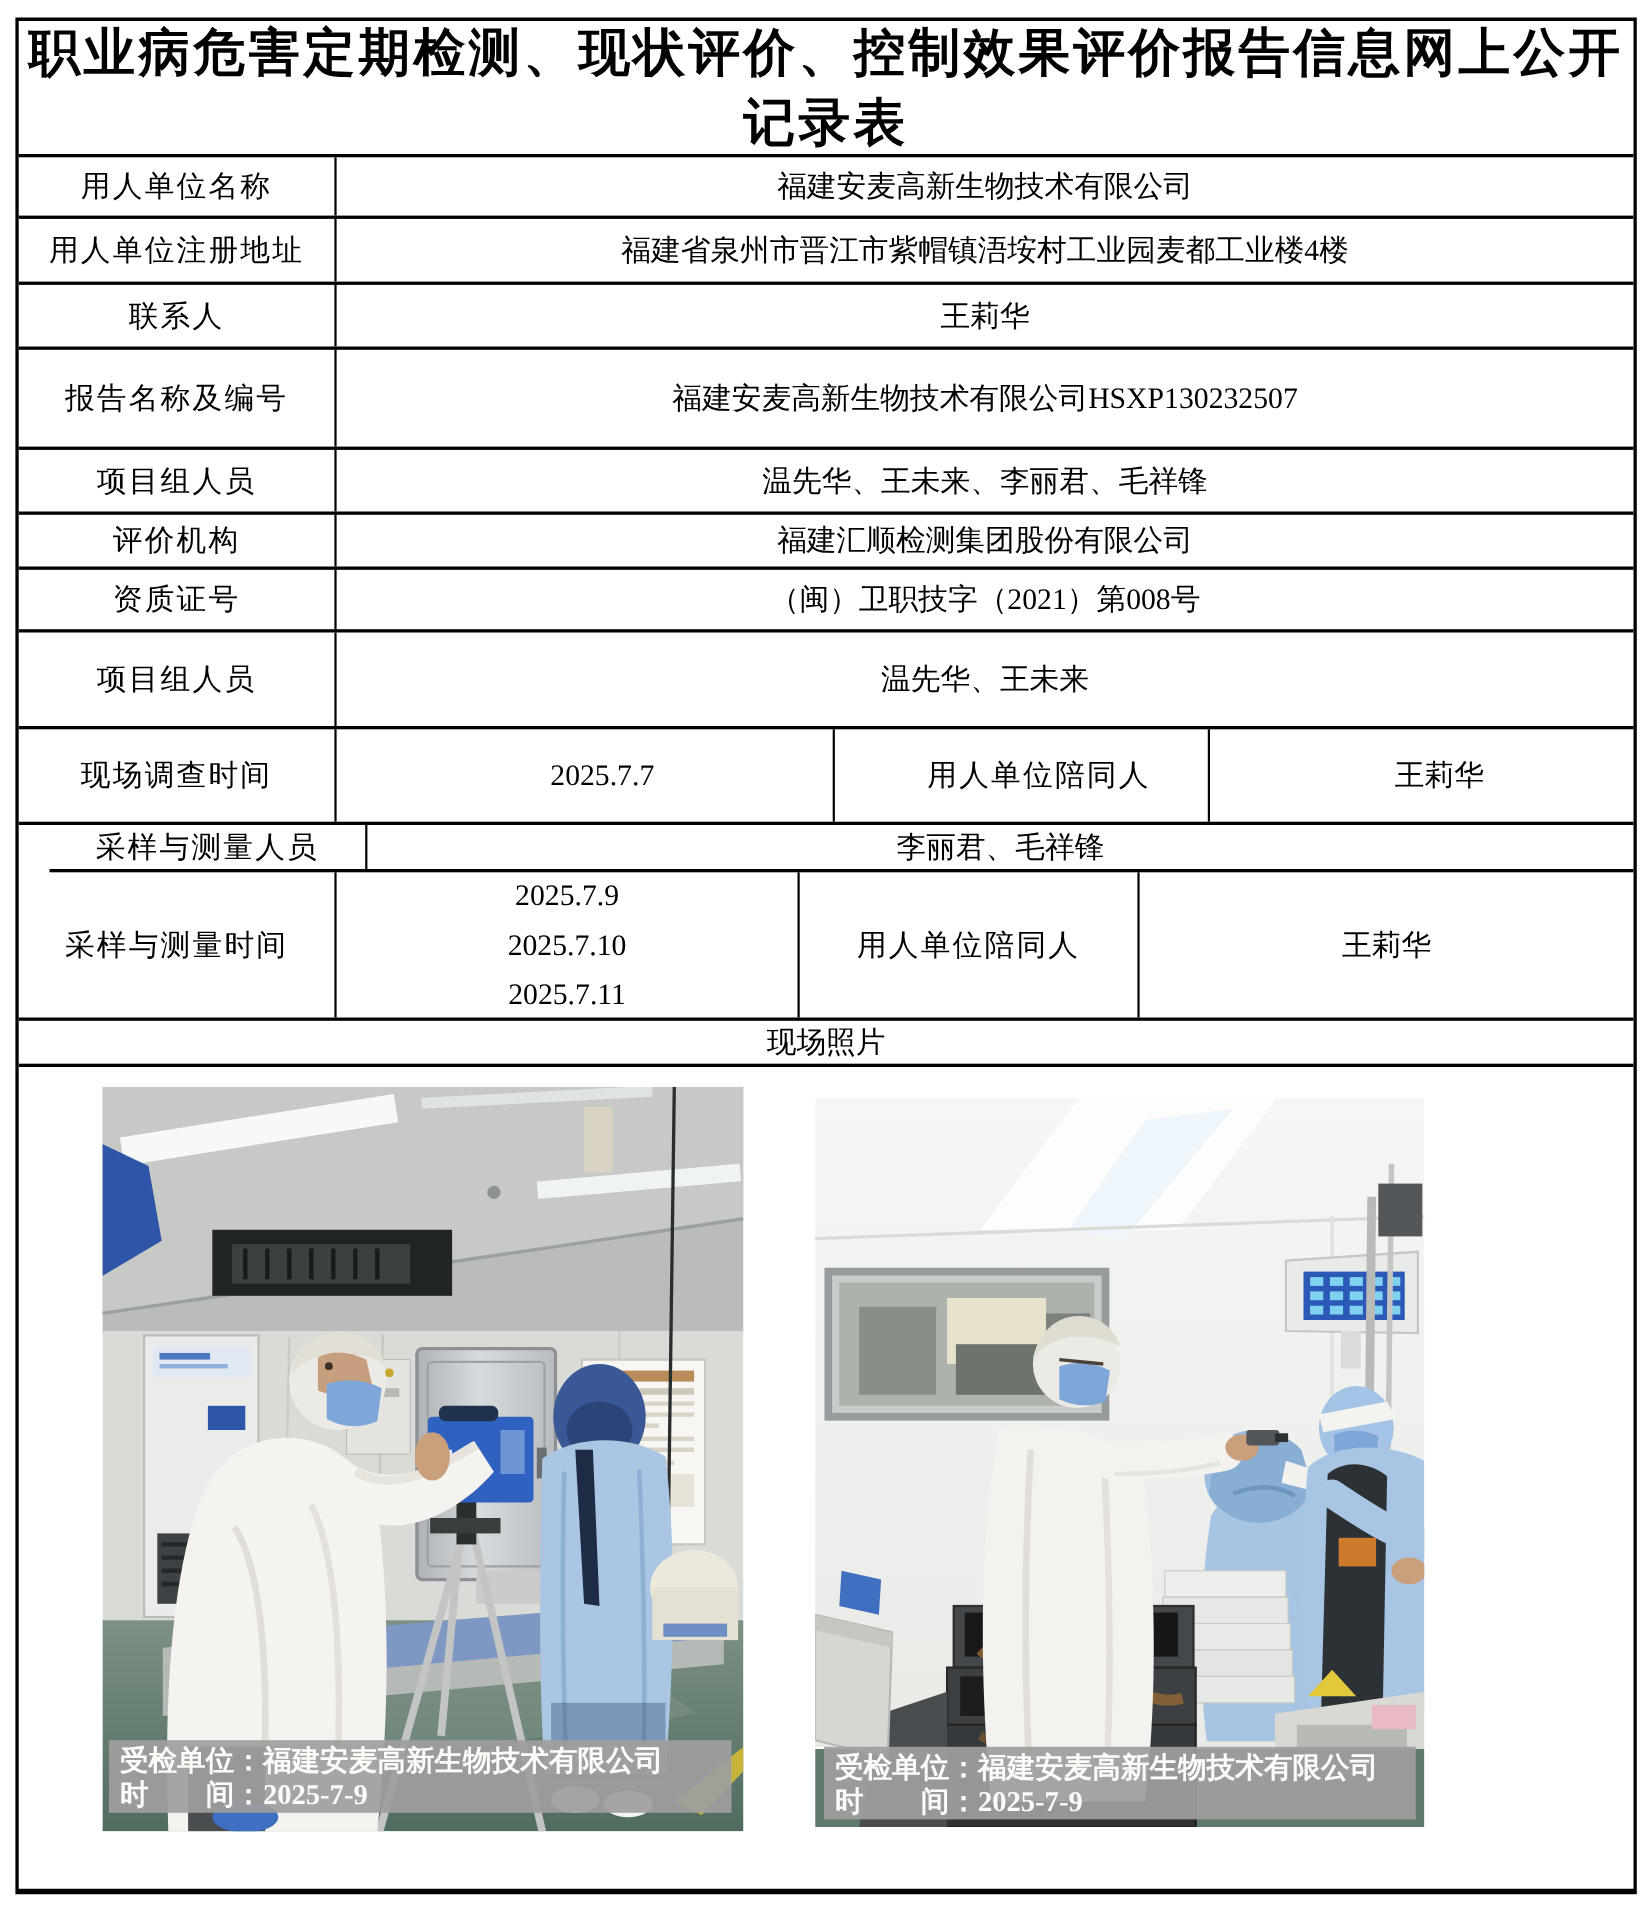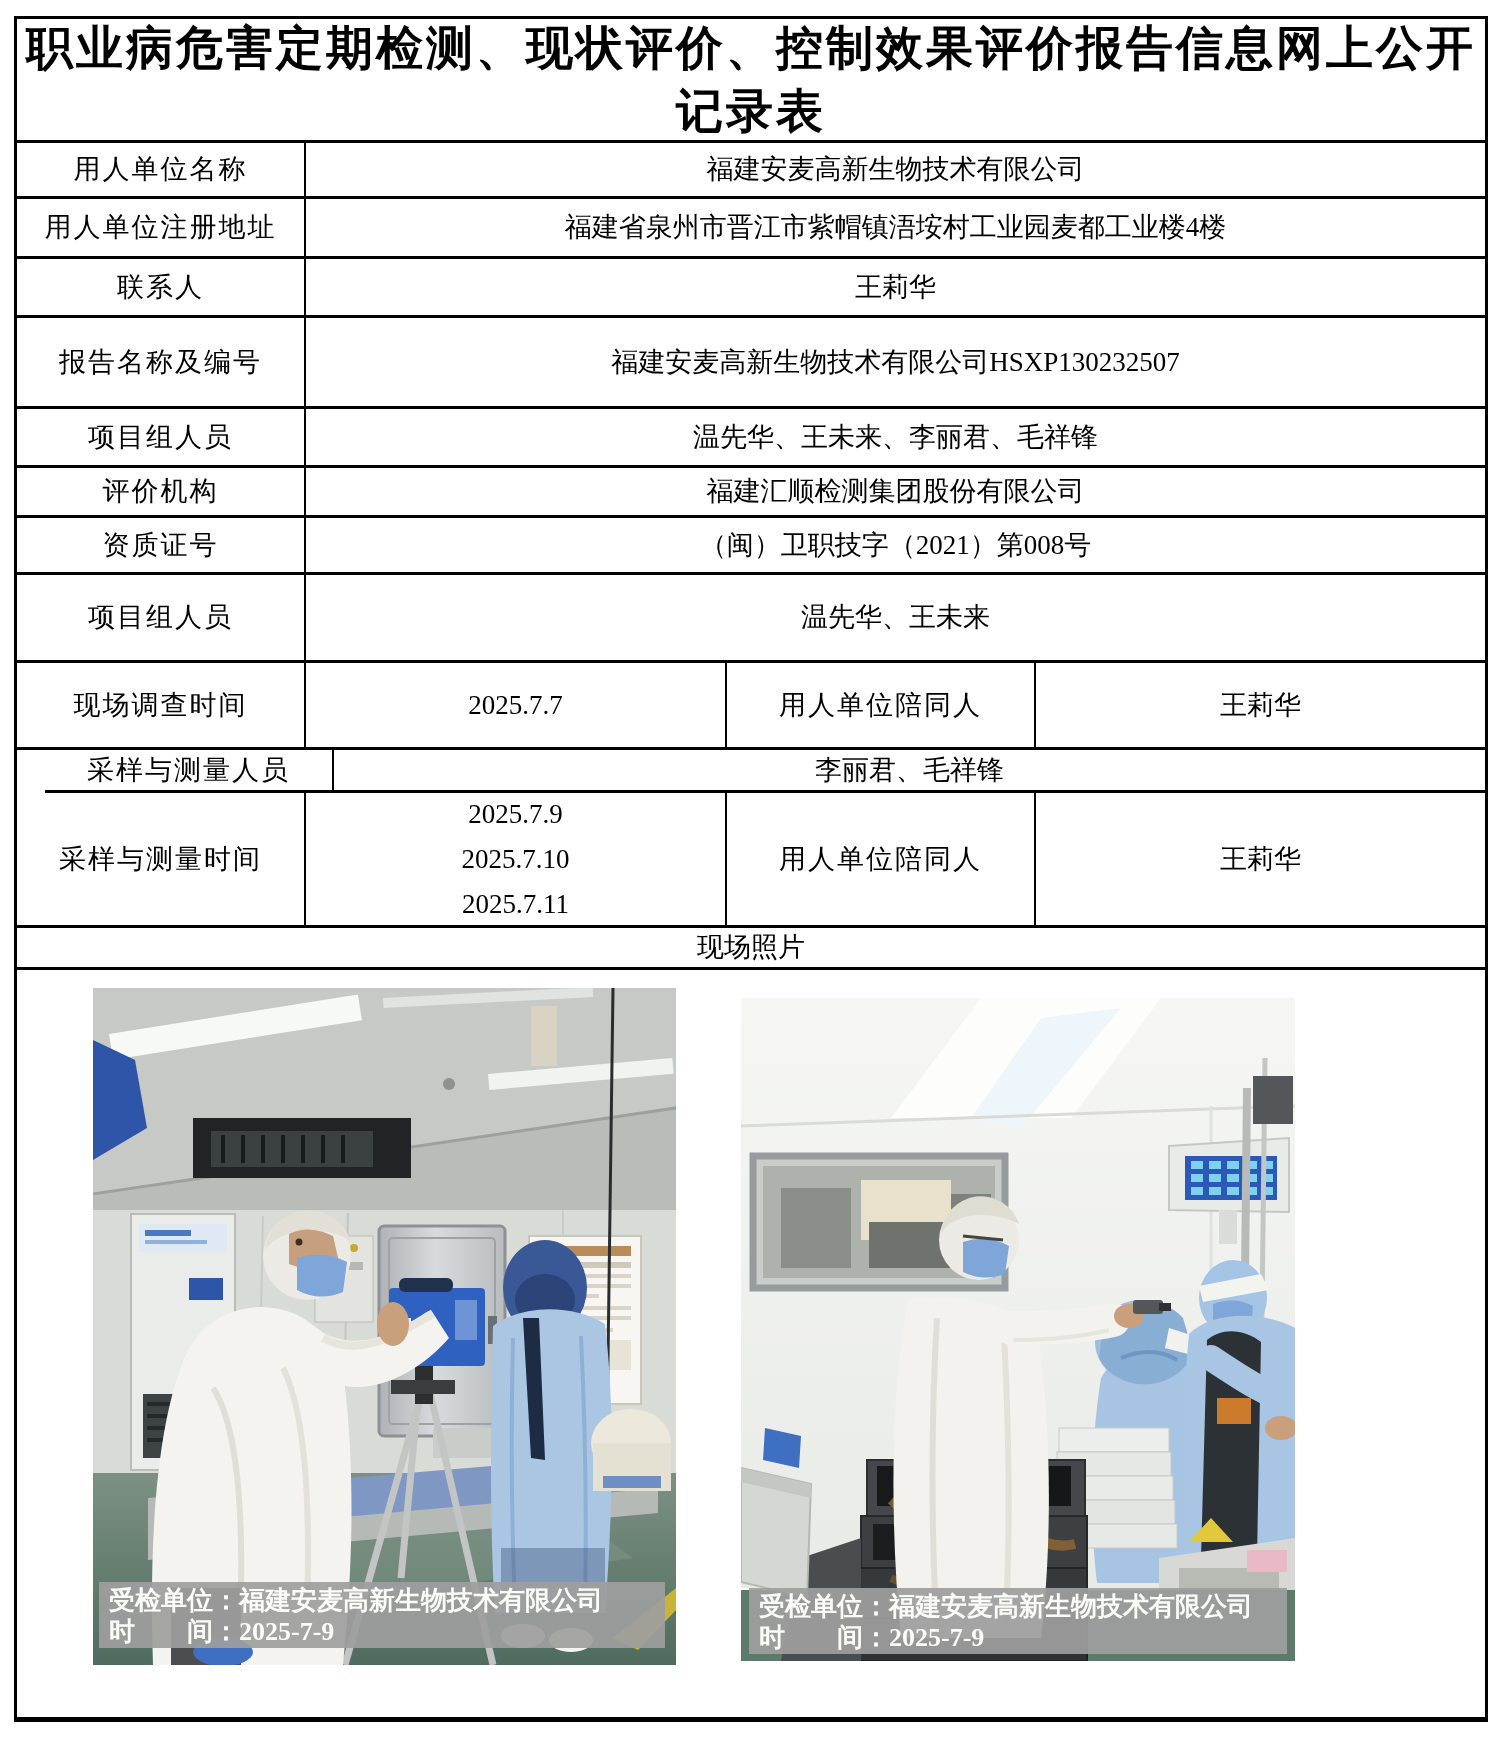--- a/index.html
+++ b/index.html
@@ -35,21 +35,21 @@
   .c3{width:309px;letter-spacing:2px;}
   .c-last{flex:1;}
   .c-span{flex:1;}
   .title-row{height:124px;}
   .title-cell{
     flex:1;display:flex;align-items:center;justify-content:center;
     font-size:47px;font-weight:bold;letter-spacing:3px;
     text-align:center;
   }
   .h56{height:56px;} .h60{height:60px;} .h59{height:59px;} .h91{height:91px;}
-  .h50{height:50px;} .h57{height:57px;} .h88{height:88px;} .h87{height:87px;}
+  .h50{height:50px;} .h57{height:57px;} .h88{height:88px;} .h87{height:87px;gap:32px;}
   .h43{height:43px;margin-left:28px;} .h135{height:135px;} .h42{height:42px;}
   .photos-row{flex:1;position:relative;border-bottom:none;padding-left:43px;}
   .photo{
     position:absolute;overflow:hidden;
   }
   .photo svg{display:block;}
   .p1{left:76px;top:18px;width:583px;height:677px;}
   .p2{left:724px;top:28px;width:554px;height:663px;}
   .date-stack{display:flex;flex-direction:column;justify-content:center;}
   .date-stack div{line-height:45px;}

